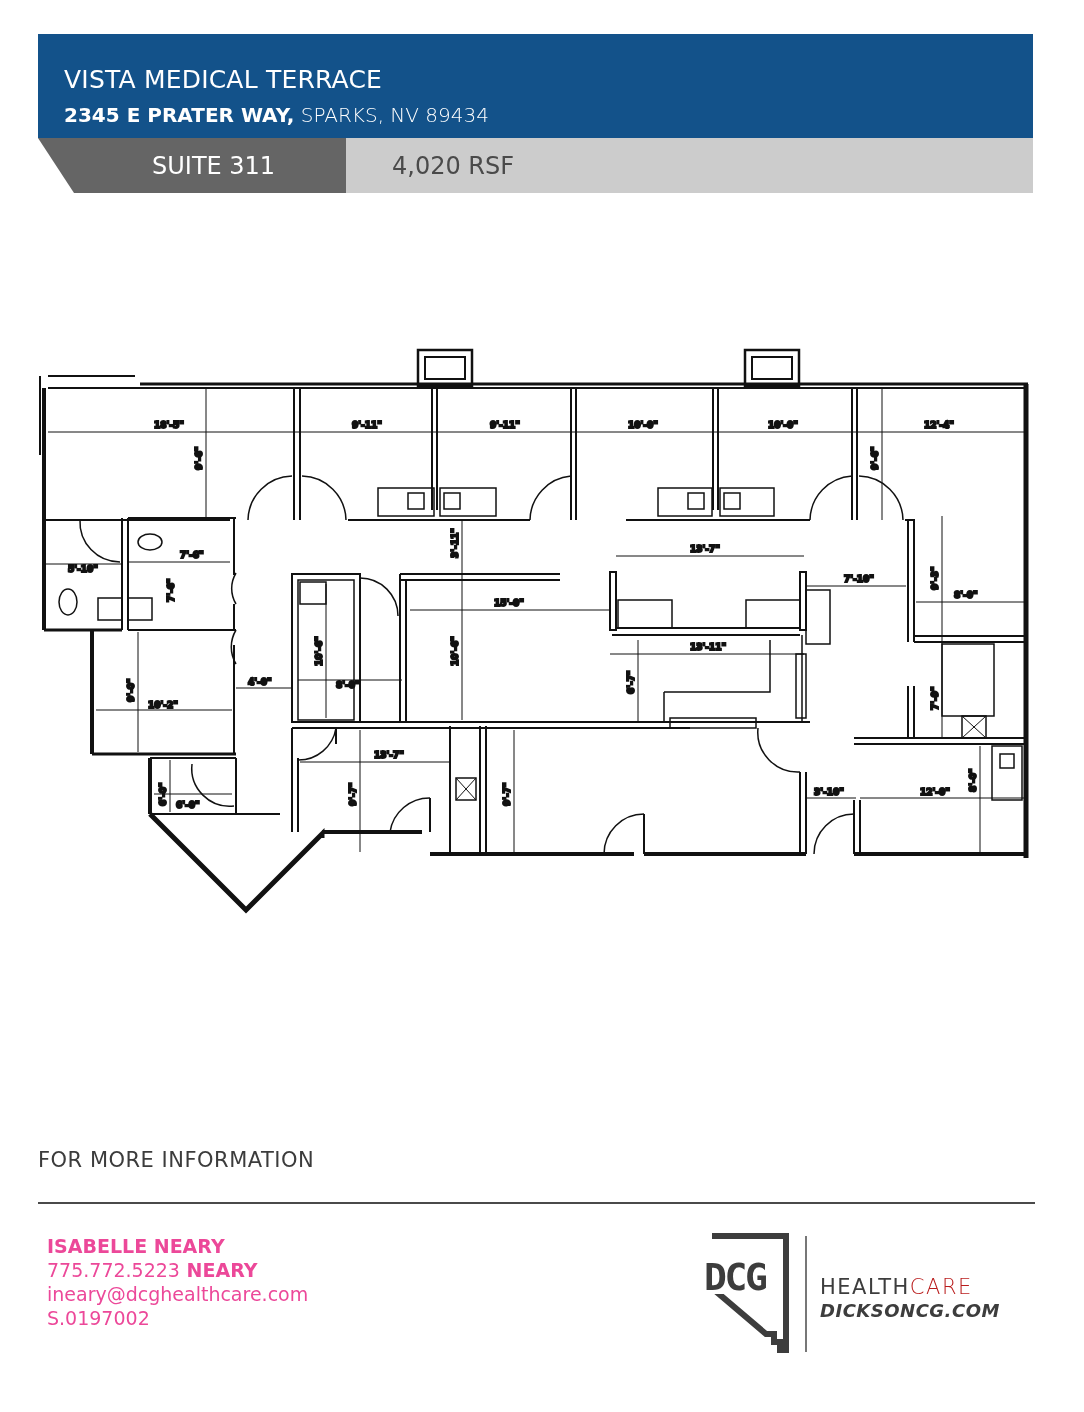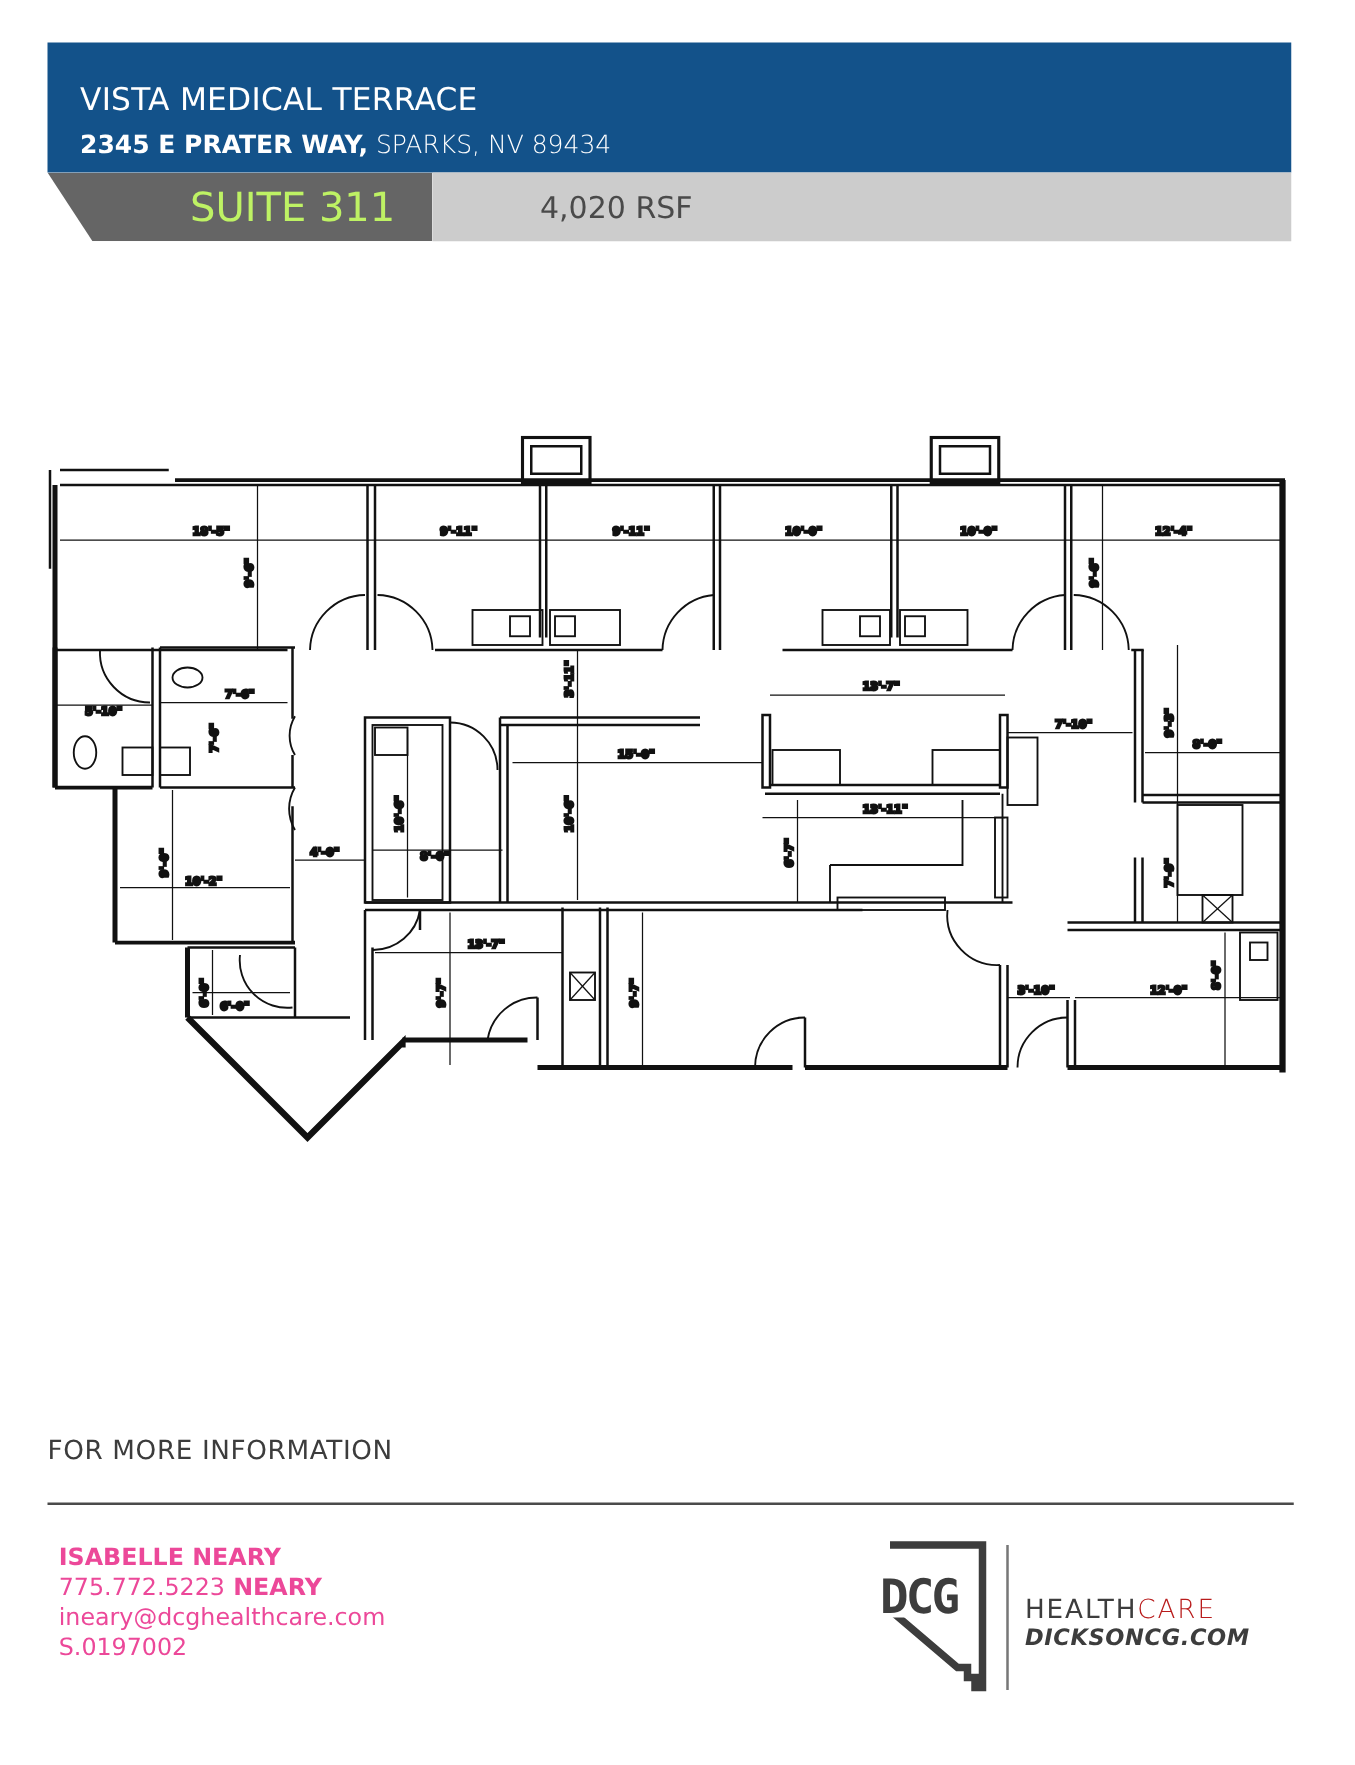--- a/index.html
+++ b/index.html
@@ -12,25 +12,25 @@
   }
   .header-title { font-size: 25px; letter-spacing: 0.2px; line-height: 32px; font-weight: 400; }
   .header-address { font-size: 20px; line-height: 38px; white-space: nowrap; }
   .header-address .street { font-weight: 700; }
   .header-address .city { font-weight: 300; }
 
   .suite-row { position: absolute; left: 38px; top: 138px; width: 995px; height: 55px; }
   .suite-label {
     position: absolute; left: 0; top: 0; width: 308px; height: 55px; background: #656565;
     clip-path: polygon(0 0, 100% 0, 100% 100%, 36px 100%);
-    color: #bef264; font-size: 32px; display: flex; align-items: center; padding-left: 114px;
+    color: #ffffff; font-size: 24px; display: flex; align-items: center; padding-left: 114px;
   }
   .rsf-label {
     position: absolute; left: 308px; top: 0; right: 0; height: 55px; background: #cccccc;
-    color: #4a4a4a; font-size: 24px; display: flex; align-items: center; padding-left: 86px;
+    color: #4a4a4a; font-size: 24px; display: flex; align-items: center; padding-left: 46px;
   }
 
   .floorplan { position: absolute; left: 30px; top: 340px; width: 1010px; height: 600px; }
   .floorplan svg { width: 100%; height: 100%; }
   .dim { font-family: "DejaVu Sans", sans-serif; font-size: 9px; font-weight: 700; fill: #111; }
 
   .more-info {
     position: absolute; left: 38px; top: 1148px; font-size: 21px; color: #3c3c3c; letter-spacing: 0.5px;
   }
   .divider { position: absolute; left: 38px; top: 1202px; width: 997px; height: 2px; background: #4a4a4a; }

